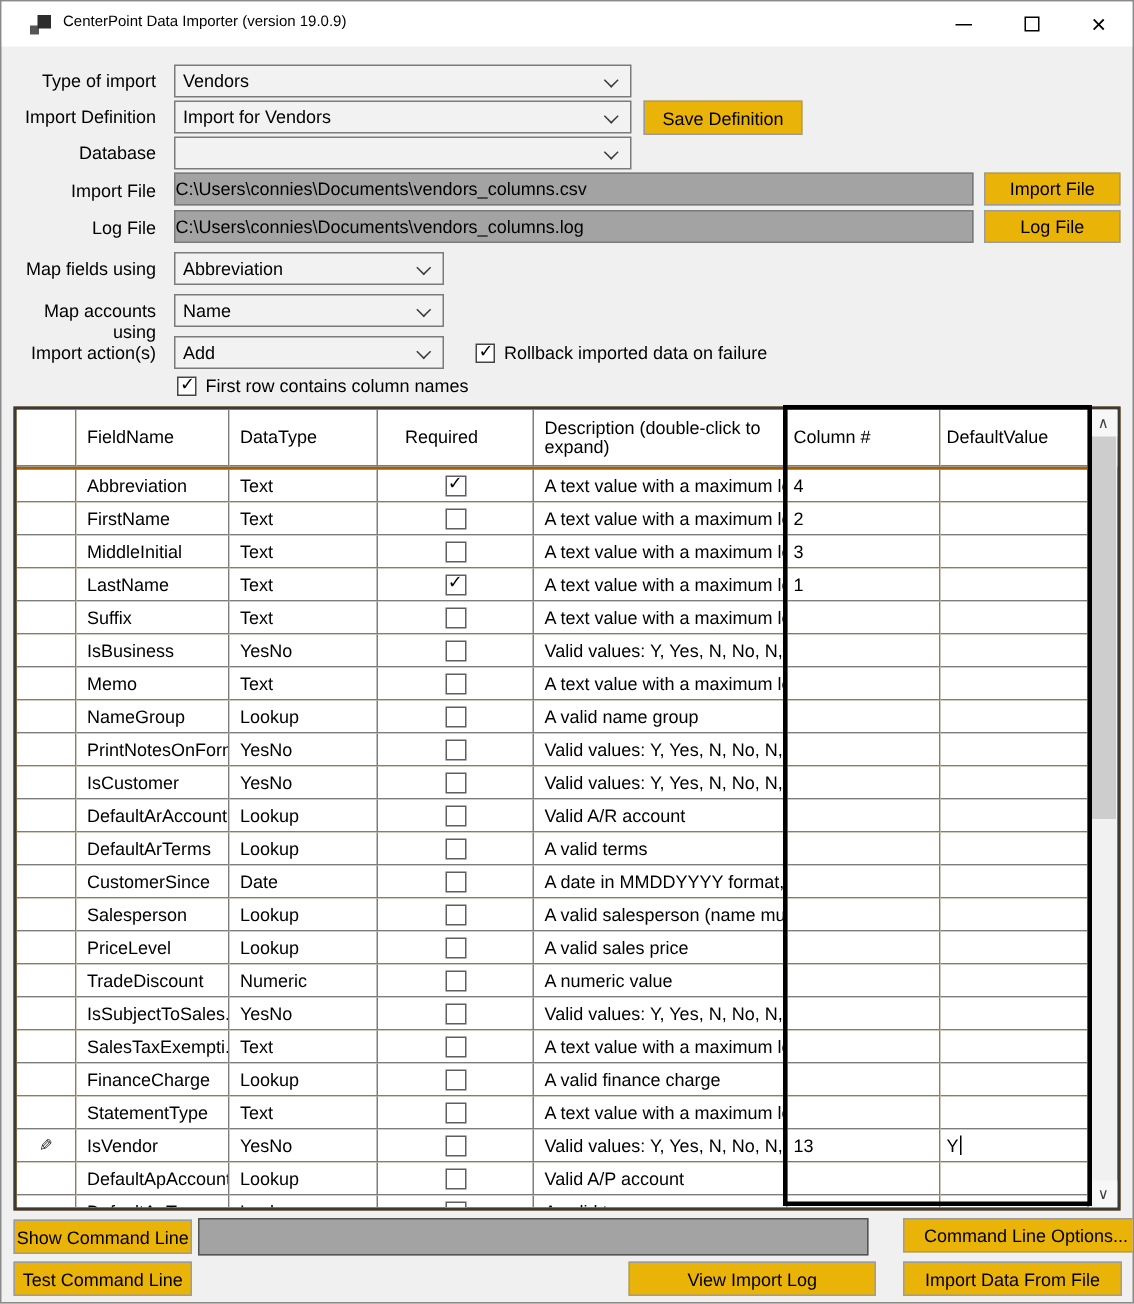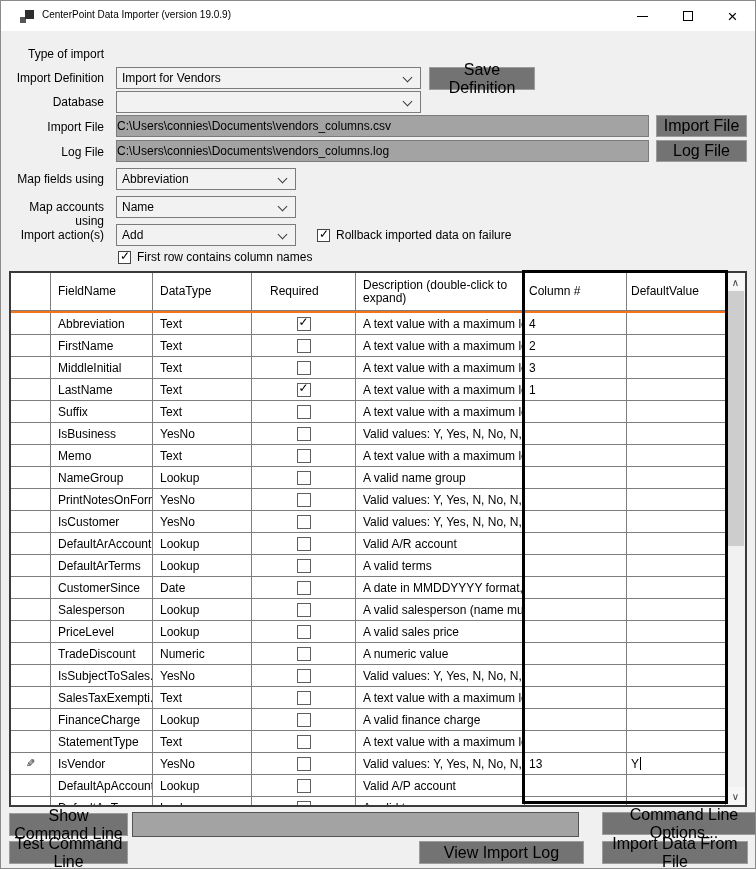--- a/index.html
+++ b/index.html
@@ -21,30 +21,30 @@
   .glyph-close { font-size:17px; line-height:1; }
 
   
   .flabel { position:absolute; left:0; width:103px; text-align:right; }
   .combo { position:absolute; height:22px; background:#f2f2f2; border:1px solid #7b7b7b; }
   .combo .val { position:absolute; left:5px; top:3px; }
   .chev { position:absolute; right:9px; top:6px; width:7px; height:7px;
           border-right:1.5px solid #3c3c3c; border-bottom:1.5px solid #3c3c3c; transform:rotate(45deg); }
   .txtin { position:absolute; height:22px; background:#a3a3a3; border:1px solid #7b7b7b;
            font-family:"Liberation Sans",sans-serif; font-size:12px; padding:0 0; }
-  .btn { position:absolute; background:#737373; border:1px solid #9c9c9c; text-align:center;
-         font-family:"Liberation Sans",sans-serif; font-size:16px; display:flex; align-items:center; justify-content:center; }
+  .btn { position:absolute; background:#eab308; border:1px solid #9c9c9c; text-align:center;
+         font-family:"Liberation Sans",sans-serif; font-size:12px; display:flex; align-items:center; justify-content:center; }
   .cbx { display:inline-block; width:13px; height:13px; background:#fff; border:1px solid #454545;
          position:relative; vertical-align:middle; }
   .cbx .ck { position:absolute; left:1px; top:-3px; font-size:12px; }
   .cbrow { position:absolute; display:flex; align-items:center; gap:6px; }
 
   
   .grid { position:absolute; left:8px; top:270px; width:738px; height:536px;
-          background:#f97316; border:2px solid #3a3a3a; overflow:hidden; }
+          background:#a16207; border:2px solid #3a3a3a; overflow:hidden; }
   .ghead { display:flex; height:38px; }
   .gbody { position:absolute; left:0; top:40px; right:20px; bottom:0; overflow:hidden; }
   .grow { display:flex; height:22px; }
   .gc { border-right:1px solid #7d7d7d; border-bottom:1px solid #7d7d7d; overflow:hidden;
         white-space:nowrap; padding-left:7px; display:flex; align-items:center; flex:0 0 auto; background:#fff; }
   .ghead .gc { white-space:normal; line-height:13px; align-items:center; }
   .c0 { width:40px; padding-left:0; justify-content:center; }
   .c1 { width:102px; } .c2 { width:99px; } .c3 { width:104px; justify-content:center; padding-left:0; }
   .c4 { width:169px; } .c5 { width:102px; padding-left:4px; } .c6 { flex:1 1 auto; padding-left:4px; border-right:none; }
   .ghead .c3 { justify-content:flex-start; padding-left:18px; }
@@ -91,20 +91,24 @@
 
   <div class="flabel" style="top:46px">Type of import</div>
   <div class="flabel" style="top:70px">Import Definition</div>
   <div class="flabel" style="top:94px">Database</div>
   <div class="flabel" style="top:119px">Import File</div>
   <div class="flabel" style="top:144px">Log File</div>
   <div class="flabel" style="top:171px">Map fields using</div>
   <div class="flabel" style="top:199px">Map accounts using</div>
   <div class="flabel" style="top:227px">Import action(s)</div>
 
+  <div class="combo" style="left:115px; top:42px; width:305px;">
+    <span class="val">Vendors</span>
+    <span class="chev"></span>
+  </div>
 
   <div class="combo" style="left:115px; top:66px; width:305px;">
     <span class="val">Import for Vendors</span>
     <span class="chev"></span>
   </div>
   <div class="btn" style="left:428px; top:66px; width:106px; height:23px;">Save Definition</div>
 
   <div class="combo" style="left:115px; top:90px; width:305px;">
     <span class="val"></span>
     <span class="chev"></span>

